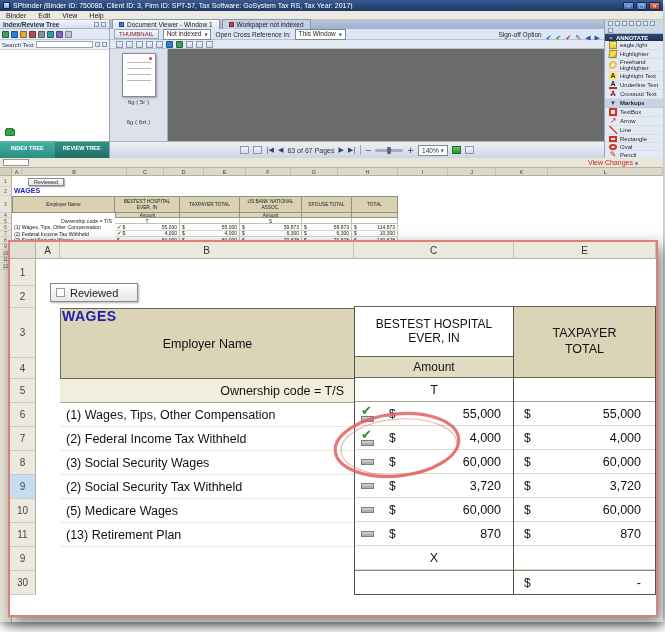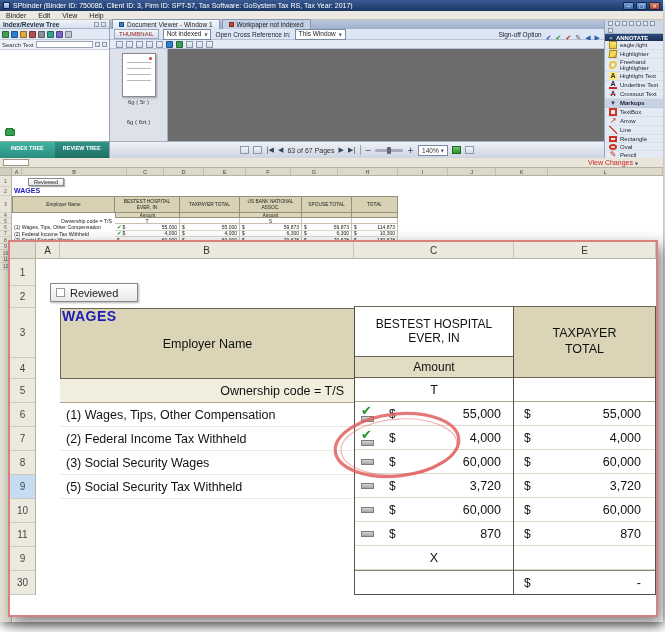--- a/index.html
+++ b/index.html
@@ -571,21 +571,23 @@
     <div class="pA"></div>
 
     <div class="pB">
       <div class="cell h27"></div>
       <div class="cell h22"></div>
       <div class="cell b-head h71">Employer Name</div>
       <div class="cell b-own h24">Ownership code = T/S</div>
       <div class="cell b-lab h24">(1) Wages, Tips, Other Compensation</div>
       <div class="cell b-lab h24">(2) Federal Income Tax Withheld</div>
       <div class="cell b-lab h24">(3) Social Security Wages</div>
-      <div class="cell b-lab h24">(5) Social Security Tax Withheld</div>
+      <div class="cell b-lab h24">(2) Social Security Tax Withheld</div>
+      <div class="cell b-lab h24">(5) Medicare Wages</div>
+      <div class="cell b-lab h24">(13) Retirement Plan</div>
       <div class="cell h24"></div>
     </div>
 
     <div class="pC">
       <div class="h49"></div>
       <div class="tablepart">
         <div class="cell c-company h50">BESTEST HOSPITAL EVER, IN</div>
         <div class="cell c-amount h21">Amount</div>
         <div class="cell c-center h24">T</div>
         <div class="cell data-cell h24">

